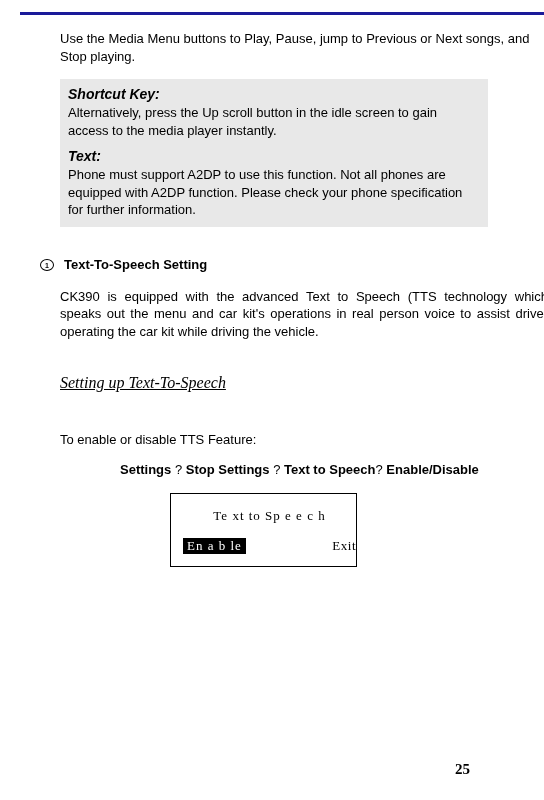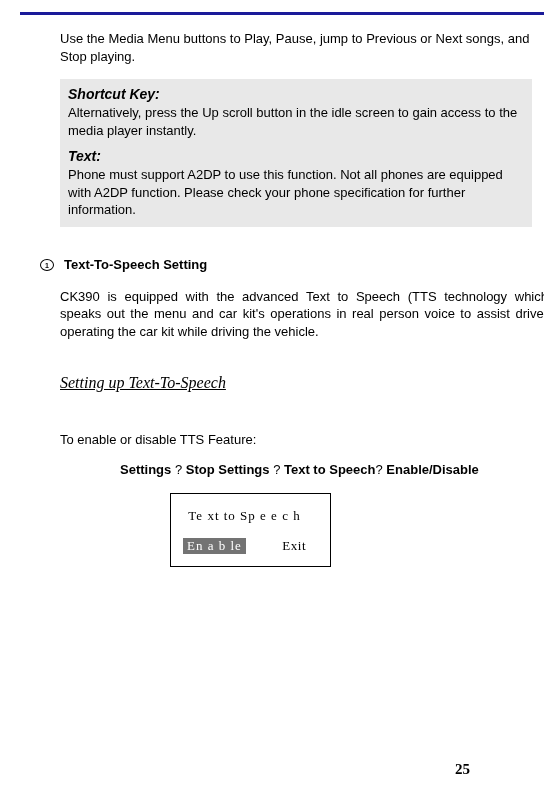--- a/index.html
+++ b/index.html
@@ -21,21 +21,21 @@
     }
     .content {
       padding: 30px 0 0 60px;
       width: 544px;
     }
     .intro { margin-bottom: 14px; line-height: 1.35; }
     .graybox {
       background: #e8e8e8;
       padding: 6px 8px 8px 8px;
       margin-right: 0;
-      width: 472px;
+      width: 428px;
       line-height: 1.35;
     }
     .graybox .hdr { font-weight: bold; font-style: italic; font-size: 14px; }
     .graybox p { margin-bottom: 8px; }
     .graybox p:last-child { margin-bottom: 0; }
     .section-with-icon {
       display: flex;
       align-items: center;
       margin-top: 30px;
       gap: 10px;
@@ -68,38 +68,38 @@
     .enable-line { margin-top: 40px; }
     .nav-path {
       margin: 14px 0 0 60px;
       font-weight: bold;
       line-height: 1.4;
       width: 360px;
     }
     .nav-path .q { font-weight: normal; }
     .device-screen {
       margin: 14px 0 0 110px;
-      width: 161px;
+      width: 187px;
       border: 1px solid #000;
-      padding: 14px 24px 12px 12px;
+      padding: 14px 0 12px 12px;
       font-family: "Times New Roman", Times, serif;
     }
     .device-title {
       text-align: center;
       font-size: 13px;
       letter-spacing: 1px;
       margin-bottom: 14px;
     }
     .device-buttons {
       display: flex;
       justify-content: space-between;
       font-size: 13px;
     }
     .btn-enable {
-      background: #737373; color: #fff;
+      background: #000000; color: #fff;
       padding: 0 4px;
       letter-spacing: 1px;
     }
     .btn-exit { letter-spacing: 0.5px; }
     .page-num {
       position: absolute;
       bottom: 22px; right: 74px;
       font-family: "Times New Roman", Times, serif;
       font-weight: bold;
       font-size: 15px;

